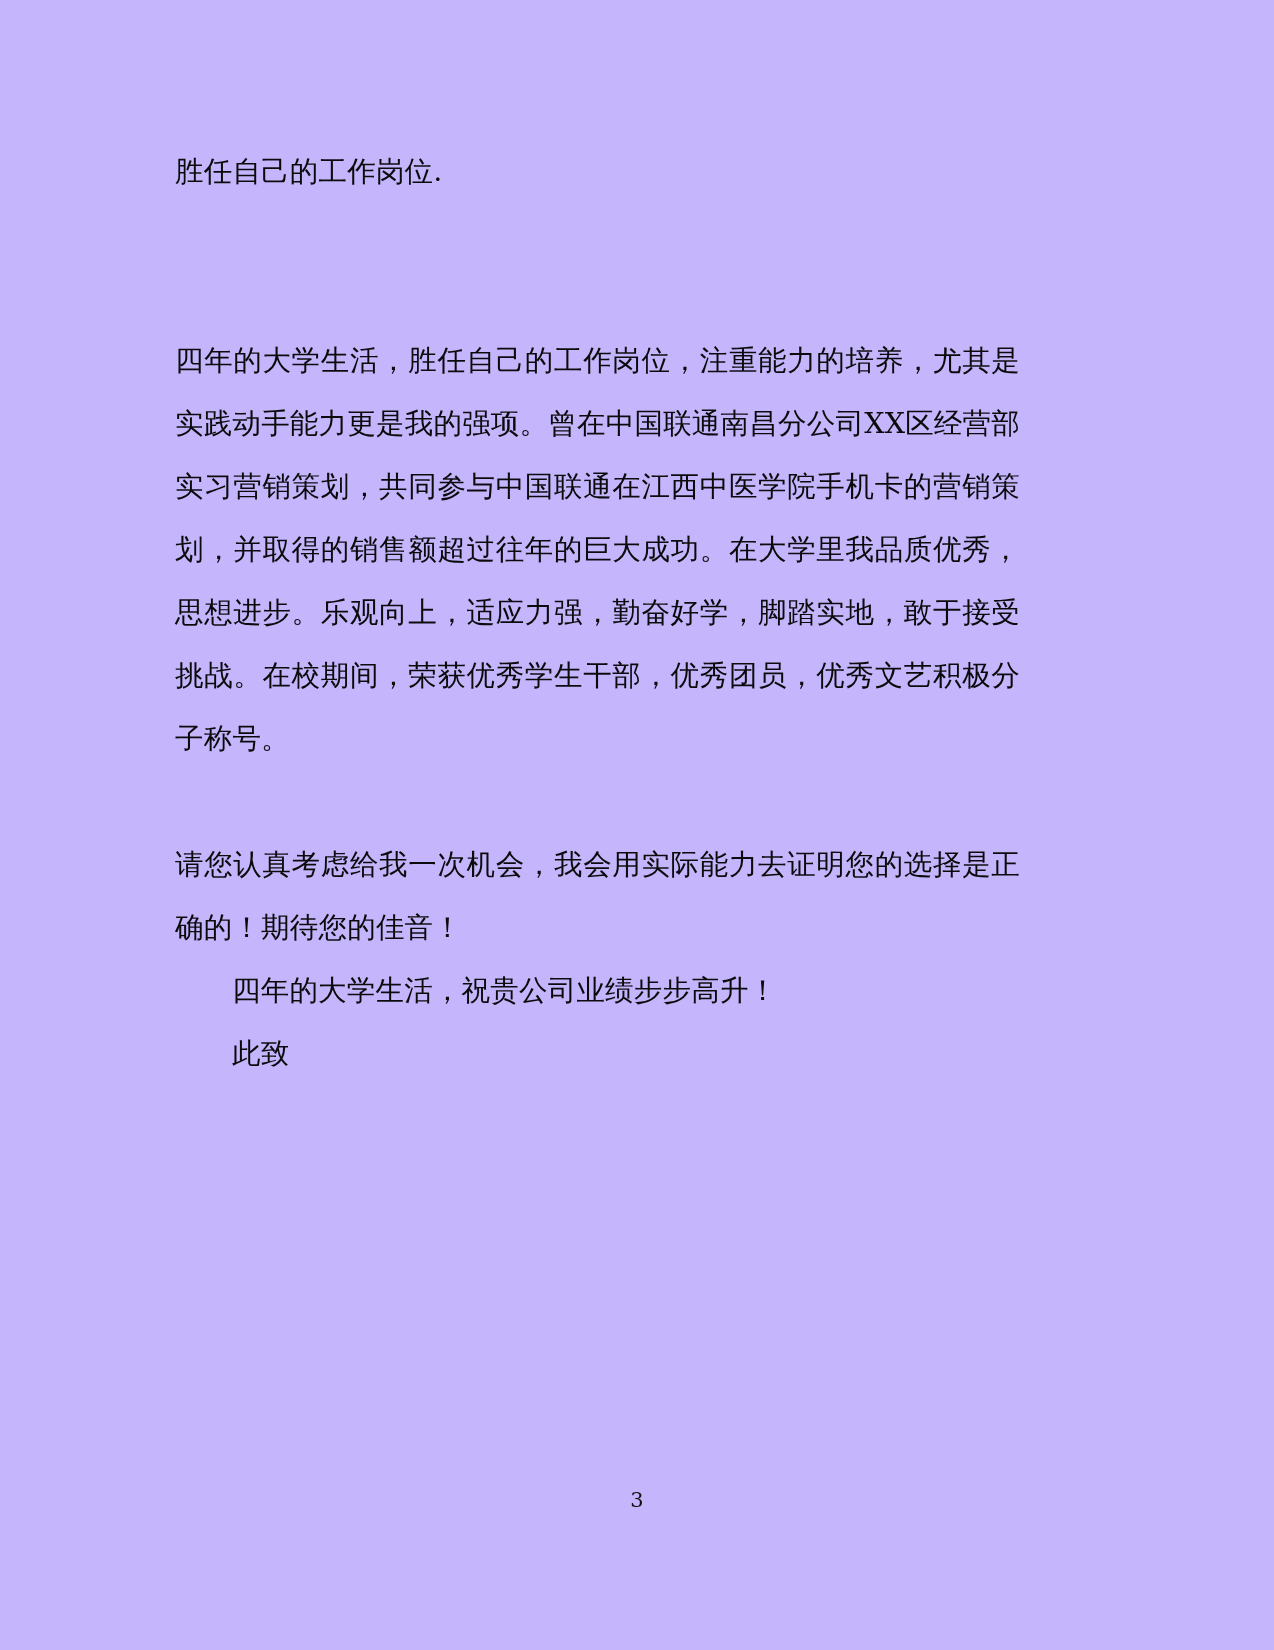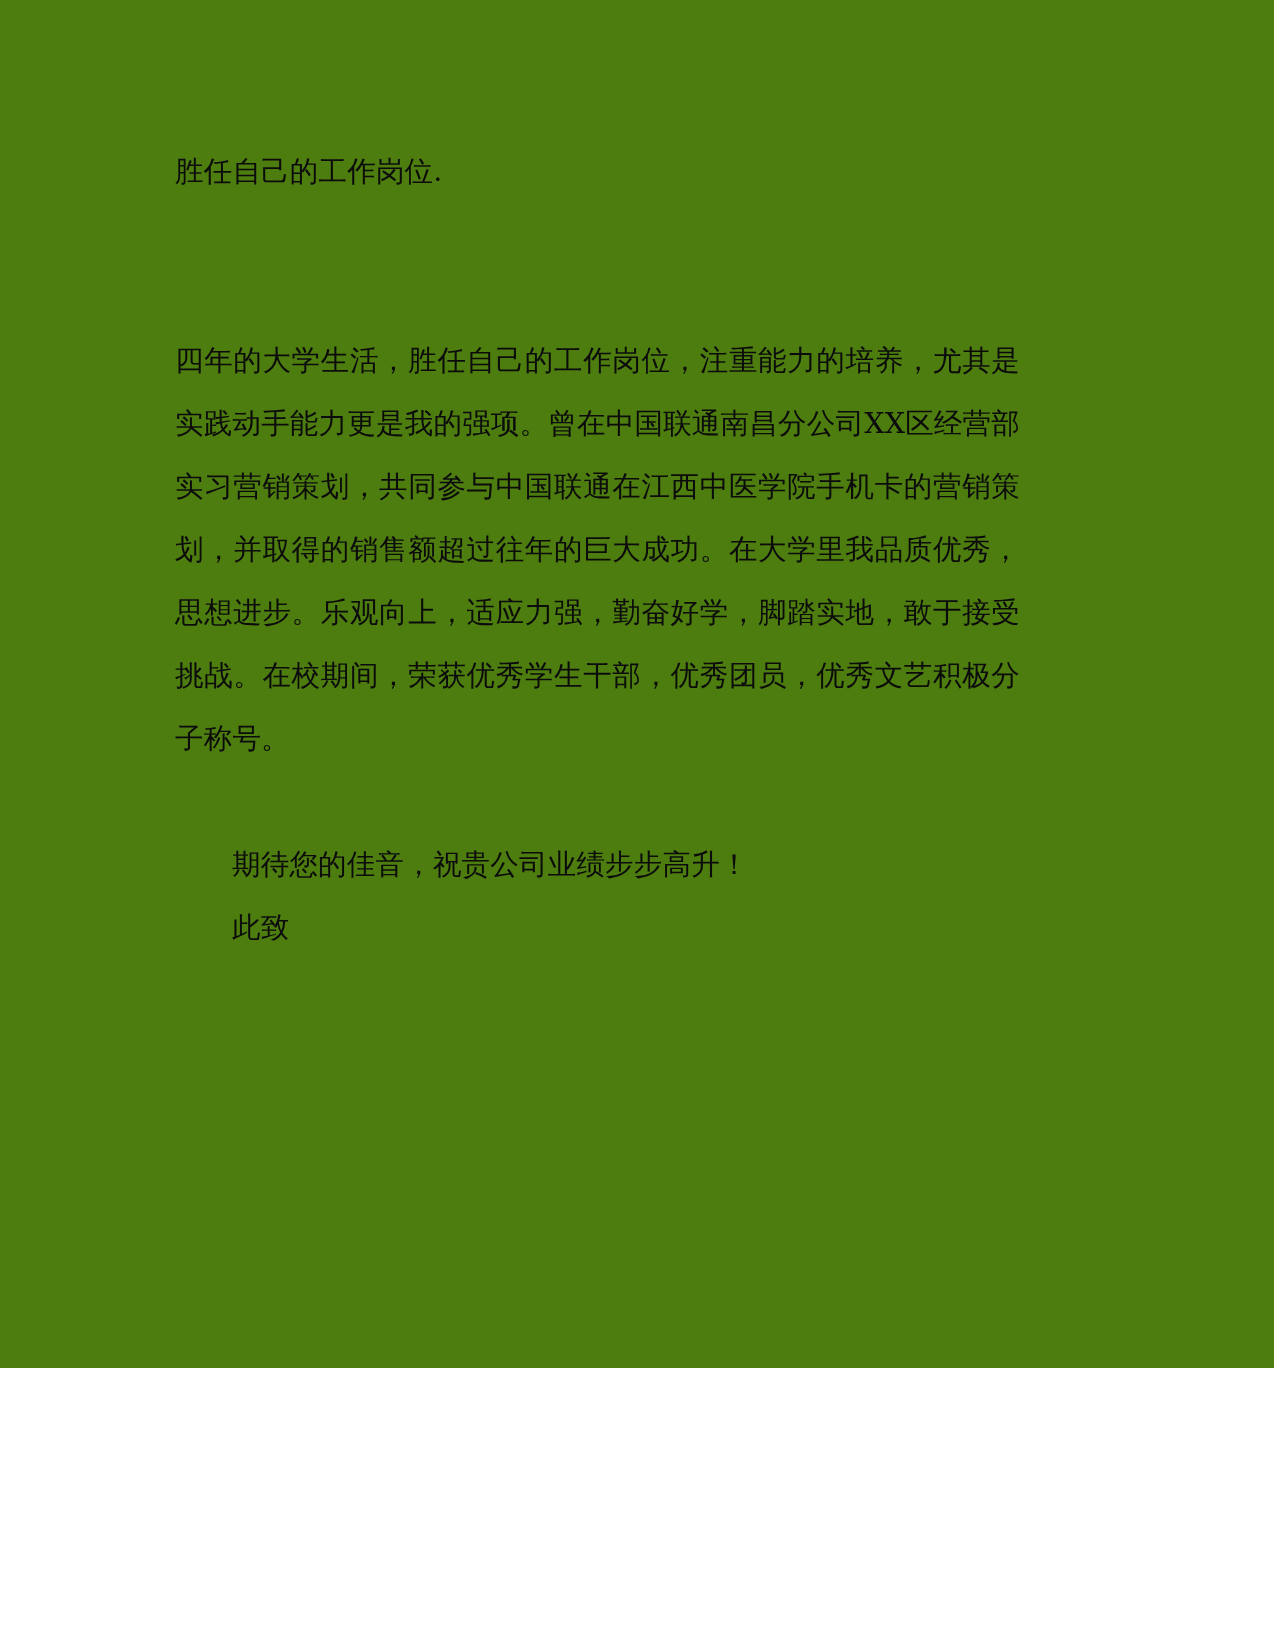--- a/index.html
+++ b/index.html
@@ -3,22 +3,22 @@
 <meta charset="utf-8">
 <style>
   html, body {
     margin: 0;
     padding: 0;
     background: #ffffff;
   }
   .page {
     position: relative;
     width: 1274px;
-    height: 1368px;
-    background: #4d7c0f;
+    height: 1650px;
+    background: #c4b5fd;
     margin: 0 auto;
     box-sizing: border-box;
     font-family: "DejaVu Serif", "Liberation Serif", serif;
     color: #000000;
     overflow: hidden;
   }
   .content {
     position: absolute;
     left: 175px;
     top: 140px;
@@ -60,22 +60,23 @@
 
     <div class="gap-lg"></div>
 
 
     <div class="gap-lg"></div>
 
     <p class="para">四年的大学生活，胜任自己的工作岗位，注重能力的培养，尤其是实践动手能力更是我的强项。曾在中国联通南昌分公司XX区经营部实习营销策划，共同参与中国联通在江西中医学院手机卡的营销策划，并取得的销售额超过往年的巨大成功。在大学里我品质优秀，思想进步。乐观向上，适应力强，勤奋好学，脚踏实地，敢于接受挑战。在校期间，荣获优秀学生干部，优秀团员，优秀文艺积极分子称号。</p>
 
     <div class="gap-lg"></div>
 
+    <p class="para">请您认真考虑给我一次机会，我会用实际能力去证明您的选择是正确的！期待您的佳音！</p>
 
-    <p class="para indent">期待您的佳音，祝贵公司业绩步步高升！</p>
+    <p class="para indent">四年的大学生活，祝贵公司业绩步步高升！</p>
 
     <p class="para indent">此致</p>
 
 
   </div>
 
   <div class="page-number">3</div>
 </div>
 
 </body></html>

